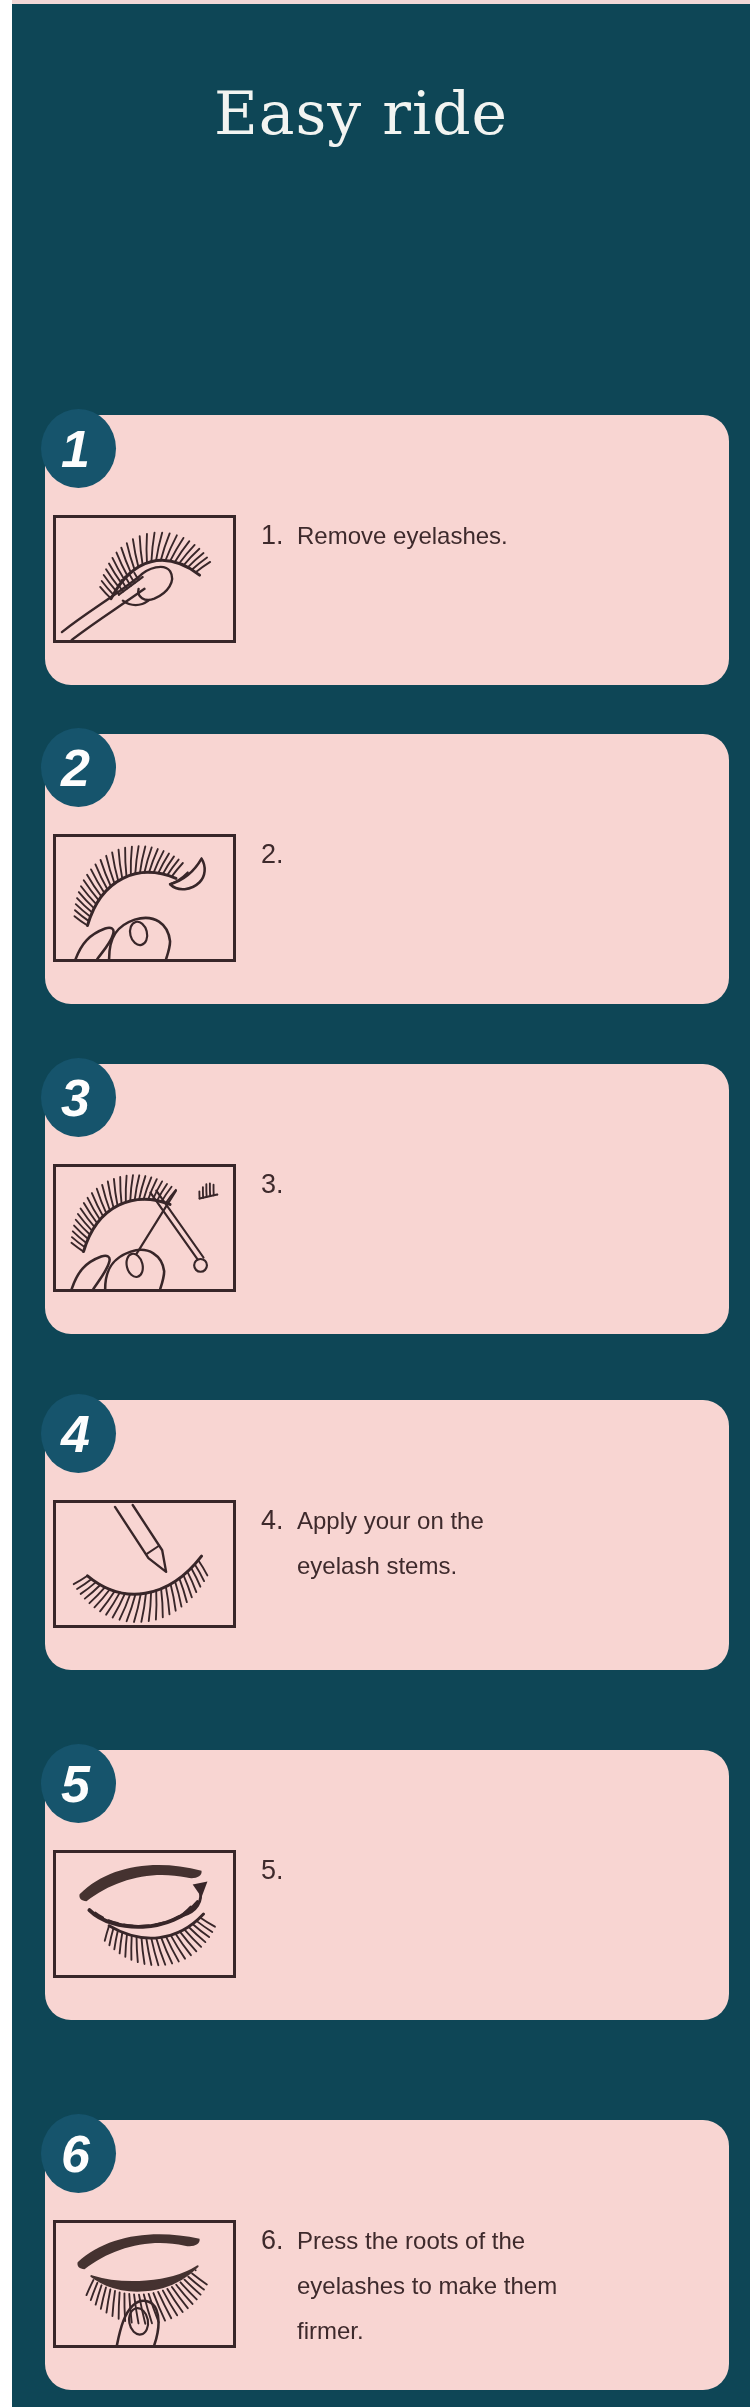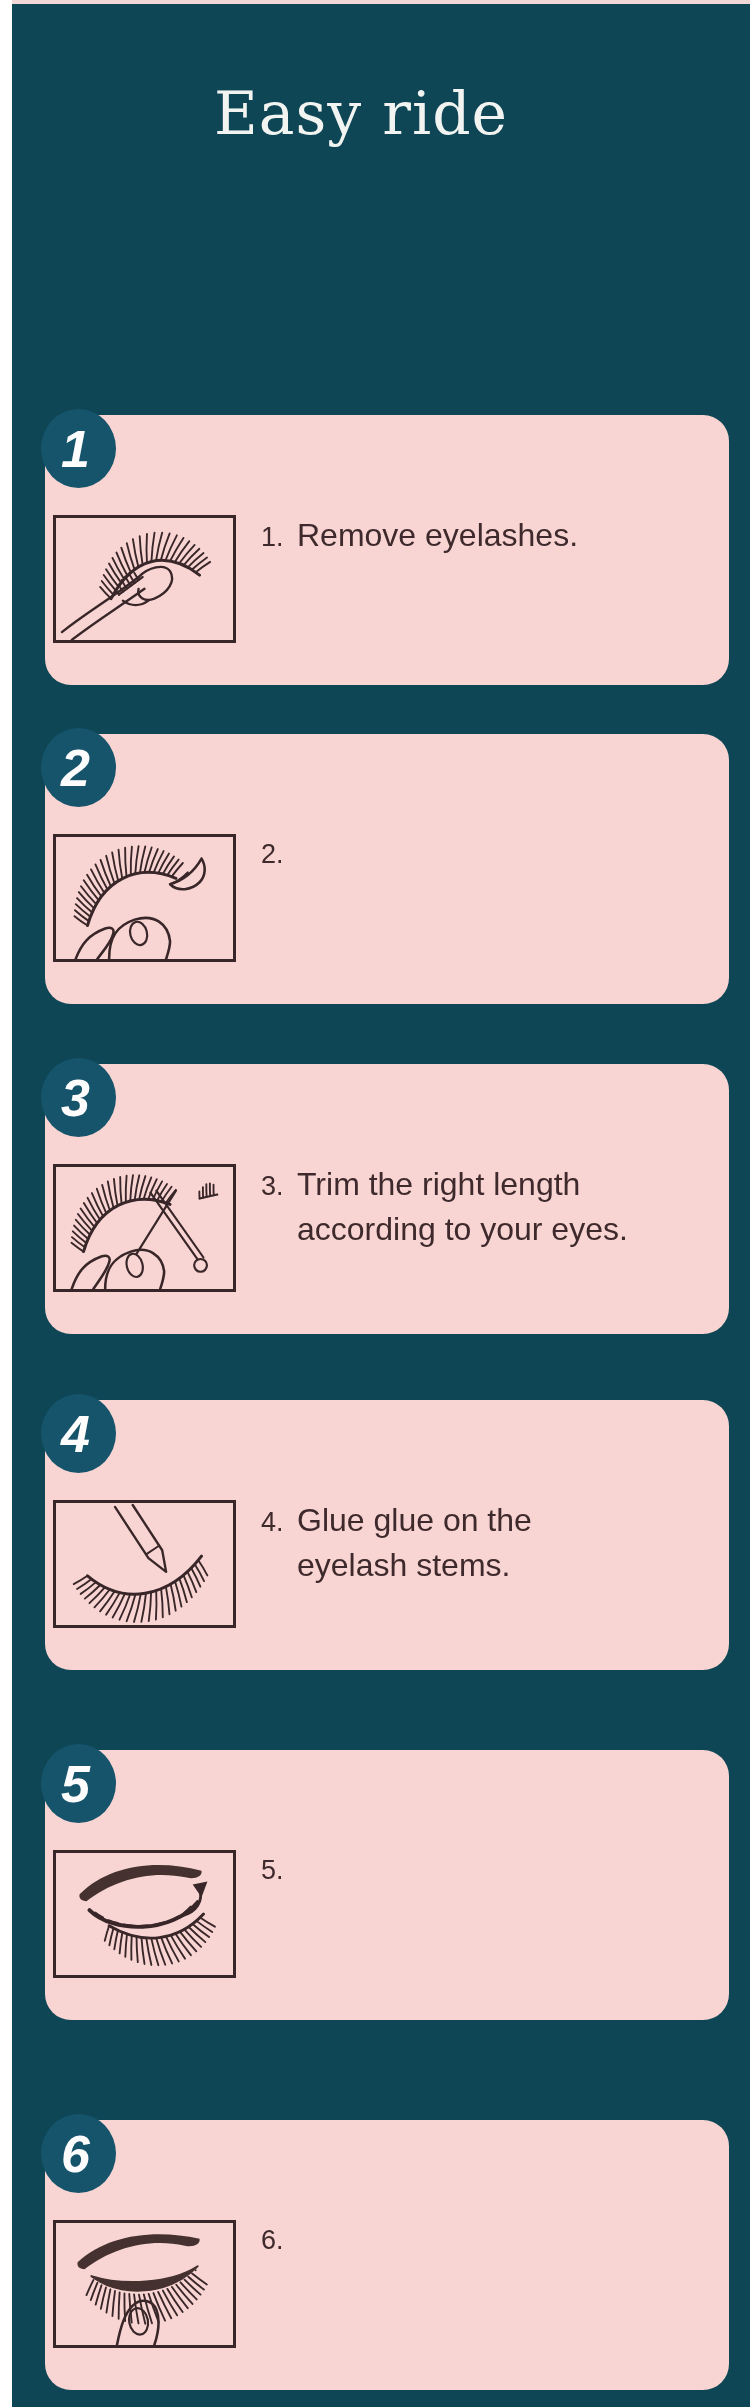--- a/index.html
+++ b/index.html
@@ -51,21 +51,21 @@
   .step-text {
     position:absolute; left:216px; top:98px; width:460px;
     display:flex; align-items:baseline;
     color:#3e2a2c;
   }
   .step-num {
     flex:0 0 36px;
     font-size:27px; line-height:45px;
   }
   .step-body {
-    font-size:32px; line-height:45px;
+    font-size:24px; line-height:45px;
     white-space:pre-line;
   }
   
   .card.s1 { top:415px; }
   .card.s2 { top:734px; }
   .card.s3 { top:1064px; }
   .card.s4 { top:1400px; }
   .card.s5 { top:1750px; }
   .card.s6 { top:2120px; }
   
@@ -224,22 +224,20 @@
             <path d="M 153.2,30.4 Q 152.8,24.0 152.9,17.4" stroke="#382629" stroke-width="1.9" fill="none" stroke-linecap="round"></path>
             <path d="M 156.8,29.6 Q 156.4,23.2 156.5,16.6" stroke="#382629" stroke-width="1.9" fill="none" stroke-linecap="round"></path>
             <path d="M 160.4,28.8 Q 160.1,23.4 160.2,18.0" stroke="#382629" stroke-width="1.9" fill="none" stroke-linecap="round"></path>
             <path d="M 164.0,28.0 Q 164.0,28.0 164.0,28.0" stroke="#382629" stroke-width="1.9" fill="none" stroke-linecap="round"></path>
           </g>
           <path class="ink fan-spine" stroke-width="2" d="M 146,32 L 164,28"></path>
       </svg>
     </div>
     <div class="step-text">
       <span class="step-num">3.</span>
-      <span class="step-body">Trim the right length
-according to your eyes.</span>
     </div>
   </div>
 
   <div class="card s4">
     <div class="badge">4</div>
     <div class="illus">
       <svg viewBox="0 0 180 124">
         <path class="ink" stroke-width="2.4" d="M 60,4 L 94,56 L 112,70 L 108,48 L 78,2"></path>
         <path class="ink" stroke-width="2" d="M 92,52 L 104,44"></path>
         <g>
@@ -268,21 +266,21 @@
             <path d="M 137.5,66.1 Q 142.6,75.1 146.8,85.1" stroke="#382629" stroke-width="1.9" fill="none" stroke-linecap="round"></path>
             <path d="M 141.1,62.2 Q 146.3,70.3 150.6,79.4" stroke="#382629" stroke-width="1.9" fill="none" stroke-linecap="round"></path>
             <path d="M 144.7,58.2 Q 149.7,65.4 153.9,73.6" stroke="#382629" stroke-width="1.9" fill="none" stroke-linecap="round"></path>
             <path d="M 148.0,54.0 Q 148.0,54.0 148.0,54.0" stroke="#382629" stroke-width="1.9" fill="none" stroke-linecap="round"></path>
           </g>
           <path class="ink fan-spine" stroke-width="3" d="M 32,74 C 68,104 114,98 148,54"></path>
       </svg>
     </div>
     <div class="step-text">
       <span class="step-num">4.</span>
-      <span class="step-body">Glue glue on the
+      <span class="step-body">Apply your on the
 eyelash stems.</span>
     </div>
   </div>
 
   <div class="card s5">
     <div class="badge">5</div>
     <div class="illus">
       <svg viewBox="0 0 180 124">
         <path d="M 24,42 C 54,12 102,6 148,18 C 149,24 141,27 133,25 C 97,17 59,27 31,49 C 26,49 23,46 24,42 Z" fill="#453230" stroke="none"></path>
         <path class="ink" stroke-width="4" d="M 34,58 C 58,82 118,82 144,50"></path>
@@ -353,16 +351,19 @@
             <path d="M 138.4,51.4 Q 145.6,57.2 153.4,62.5" stroke="#382629" stroke-width="1.9" fill="none" stroke-linecap="round"></path>
             <path d="M 142.0,48.0 Q 142.0,48.0 142.0,48.0" stroke="#382629" stroke-width="1.9" fill="none" stroke-linecap="round"></path>
           </g>
           <path class="fan-spine" fill="none" stroke="none" d="M 38,58 C 68,80 112,78 142,48"></path>
         <path class="ink" stroke-width="2.6" fill="#f8d5d2" d="M 62,124 C 66,104 70,92 78,84 C 86,76 98,78 102,88 C 106,98 104,112 100,124"></path>
         <ellipse class="ink" stroke-width="2.2" cx="84" cy="100" rx="9.5" ry="13.5" transform="rotate(-10 84 100)"></ellipse>
       </svg>
     </div>
     <div class="step-text">
       <span class="step-num">6.</span>
+      <span class="step-body">Press the roots of the
+eyelashes to make them
+firmer.</span>
     </div>
   </div>
 
 </div>
 
 </body></html>

